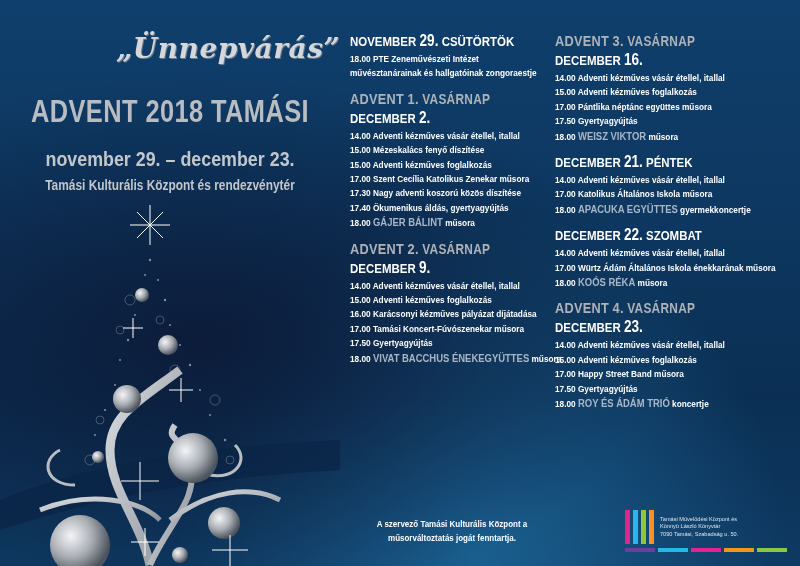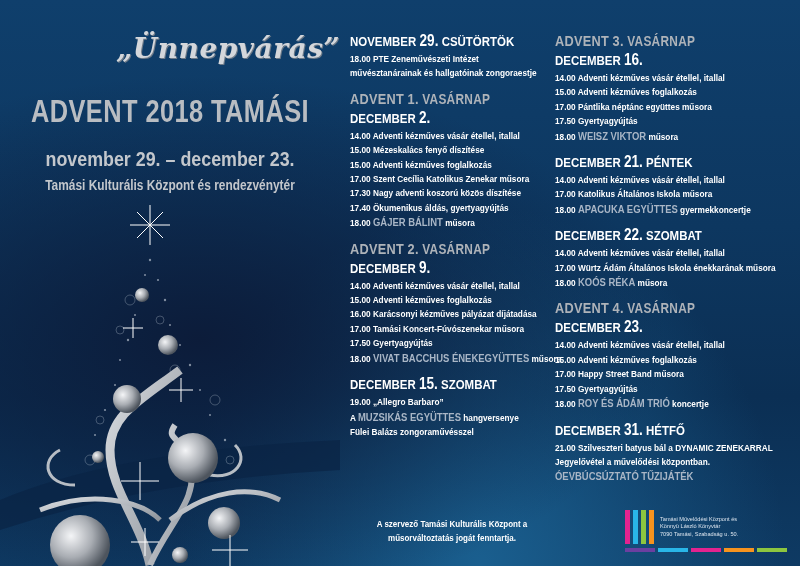--- a/index.html
+++ b/index.html
@@ -212,30 +212,20 @@
         <span class="num">9.</span>
       </div>
       <div class="item">14.00 Adventi kézműves vásár étellel, itallal</div>
       <div class="item">15.00 Adventi kézműves foglalkozás</div>
       <div class="item">16.00 Karácsonyi kézműves pályázat díjátadása</div>
       <div class="item">17.00 Tamási Koncert-Fúvószenekar műsora</div>
       <div class="item">17.50 Gyertyagyújtás</div>
       <div class="item"><span>18.00 </span><span class="hl">VIVAT BACCHUS ÉNEKEGYÜTTES</span><span> műsora</span></div>
     </div>
 
-    <div class="block">
-      <div class="day">
-        <span>DECEMBER</span>
-        <span class="num">15.</span>
-        <span>SZOMBAT</span>
-      </div>
-      <div class="item">19.00 „Allegro Barbaro”</div>
-      <div class="item"><span>A </span><span class="hl">MUZSIKÁS EGYÜTTES</span><span> hangversenye</span></div>
-      <div class="item">Fülei Balázs zongoraművésszel</div>
-    </div>
   </div>
 
   <div class="note">
     <div>A szervező Tamási Kulturális Központ a</div>
     <div>műsorváltoztatás jogát fenntartja.</div>
   </div>
 
   <div class="col col-right">
 
     <div class="block">
@@ -287,30 +277,20 @@
         <span>DECEMBER</span>
         <span class="num">23.</span>
       </div>
       <div class="item">14.00 Adventi kézműves vásár étellel, itallal</div>
       <div class="item">15.00 Adventi kézműves foglalkozás</div>
       <div class="item">17.00 Happy Street Band műsora</div>
       <div class="item">17.50 Gyertyagyújtás</div>
       <div class="item"><span>18.00 </span><span class="hl">ROY ÉS ÁDÁM TRIÓ</span><span> koncertje</span></div>
     </div>
 
-    <div class="block">
-      <div class="day">
-        <span>DECEMBER</span>
-        <span class="num">31.</span>
-        <span>HÉTFŐ</span>
-      </div>
-      <div class="item">21.00 Szilveszteri batyus bál a DYNAMIC ZENEKARRAL</div>
-      <div class="item">Jegyelővétel a művelődési központban.</div>
-      <div class="item"><span class="hl">ÓEVBÚCSÚZTATÓ TŰZIJÁTÉK</span></div>
-    </div>
   </div>
 
   <div class="logo">
     <div class="logo-bars">
       <div class="logo-bar" style="left:0;top:0;height:34px;background:#e3238f;"></div>
       <div class="logo-bar" style="left:8px;top:0;height:34px;background:#29b6e8;"></div>
       <div class="logo-bar" style="left:16px;top:0;height:34px;background:#8dc63f;"></div>
       <div class="logo-bar" style="left:24px;top:0;height:34px;background:#f7931e;"></div>
     </div>
     <div class="logo-text">

